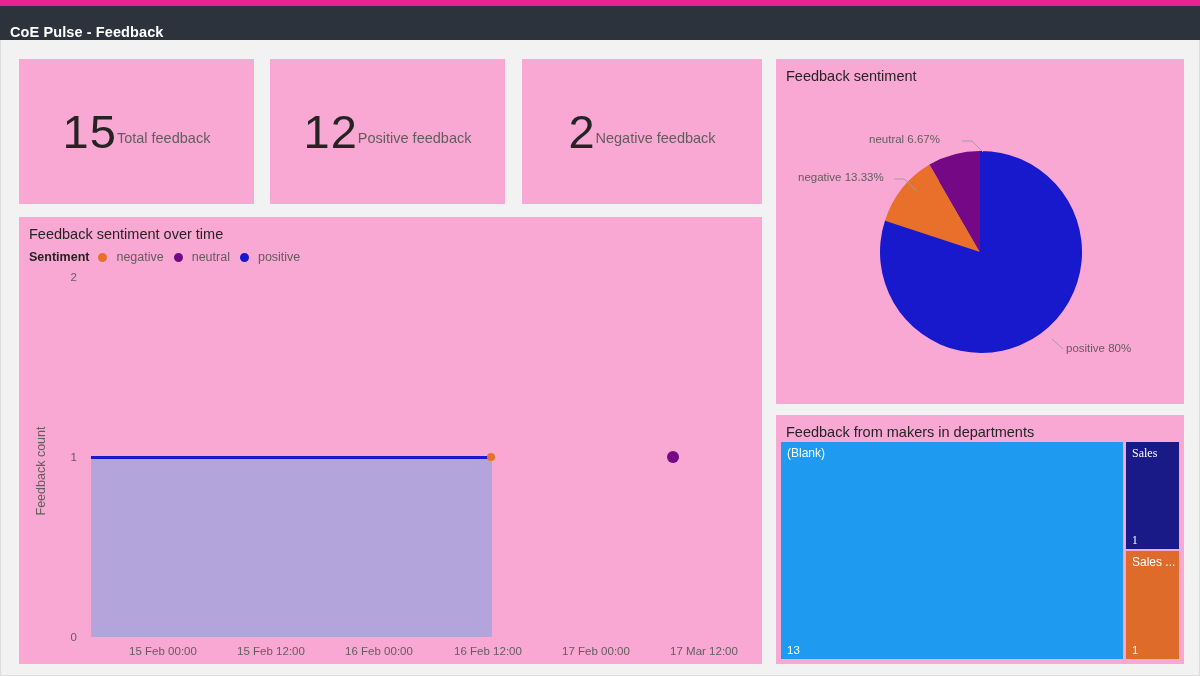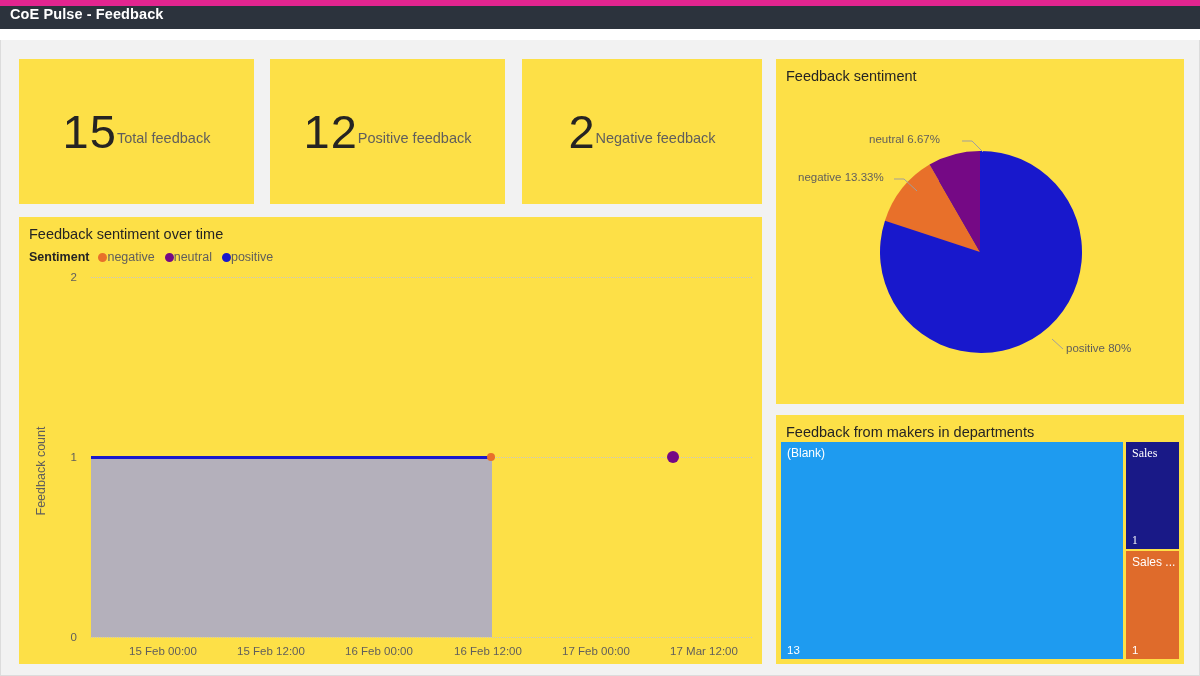--- a/index.html
+++ b/index.html
@@ -10,37 +10,37 @@
     overflow: hidden;
   }
   .app { position: relative; width: 1200px; height: 676px; background:#ffffff; }
 
   
   .accent-stripe {
     position:absolute; left:0; top:0; width:1200px; height:6px;
     background:#e2258f;
   }
   .titlebar {
-    position:absolute; left:0; top:6px; width:1200px; height:23px;
+    position:absolute; left:0; top:6px; width:1200px; height:34px;
     background:#2c333d;
-    display:flex; align-items:flex-start;
+    display:flex; align-items:flex-end;
   }
   .titlebar .title {
     color:#ffffff; font-size:14.5px; font-weight:bold;
     padding-left:10px; letter-spacing:0.1px;
   }
 
   
   .canvas {
     position:absolute; left:0; top:40px; width:1200px; height:636px;
     background:#f2f2f2;
     border-left:1px solid #dcdcdc; border-right:1px solid #dcdcdc;
     border-bottom:1px solid #dcdcdc;
   }
-  .card { position:absolute; background:#fde047; }
+  .card { position:absolute; background:#f9a8d4; }
 
   
   .kpi { display:flex; flex-direction:row; align-items:center; justify-content:center; }
   .kpi .value {
     font-size:47px; font-weight:300; color:#252423; line-height:1;
     letter-spacing:1px;
   }
   .kpi .label { font-size:14.5px; color:#605e5c; margin-top:13px; }
 
   #kpi-total    { left:18px;  top:19px; width:235px; height:145px; }
@@ -50,21 +50,21 @@
   
   #card-over-time { left:18px; top:177px; width:743px; height:447px; }
   .card-title {
     font-size:14.5px; color:#252423; padding:9px 0 0 10px;
   }
   .legend {
     display:flex; align-items:center; gap:4px;
     padding:8px 0 0 10px; font-size:12.5px; color:#605e5c;
   }
   .legend .legend-title { font-weight:bold; color:#252423; margin-right:5px;text-align:center; }
-  .legend .item { display:flex; align-items:center; gap:0; margin-right:6px;justify-content:space-between; }
+  .legend .item { display:flex; align-items:center; gap:9px; margin-right:6px;justify-content:space-between; }
   .legend .swatch { width:9px; height:9px; border-radius:50%; display:inline-block; }
 
   .plot-wrap { position:absolute; left:0; top:62px; width:743px; height:385px; }
   .axis-title-y {
     position:absolute; left:22px; top:192px;
     transform: translate(-50%,-50%) rotate(-90deg);
     font-size:12.5px; color:#605e5c; white-space:nowrap;
   }
   .ytick {
     position:absolute; right:0; font-size:11.5px; color:#605e5c;

